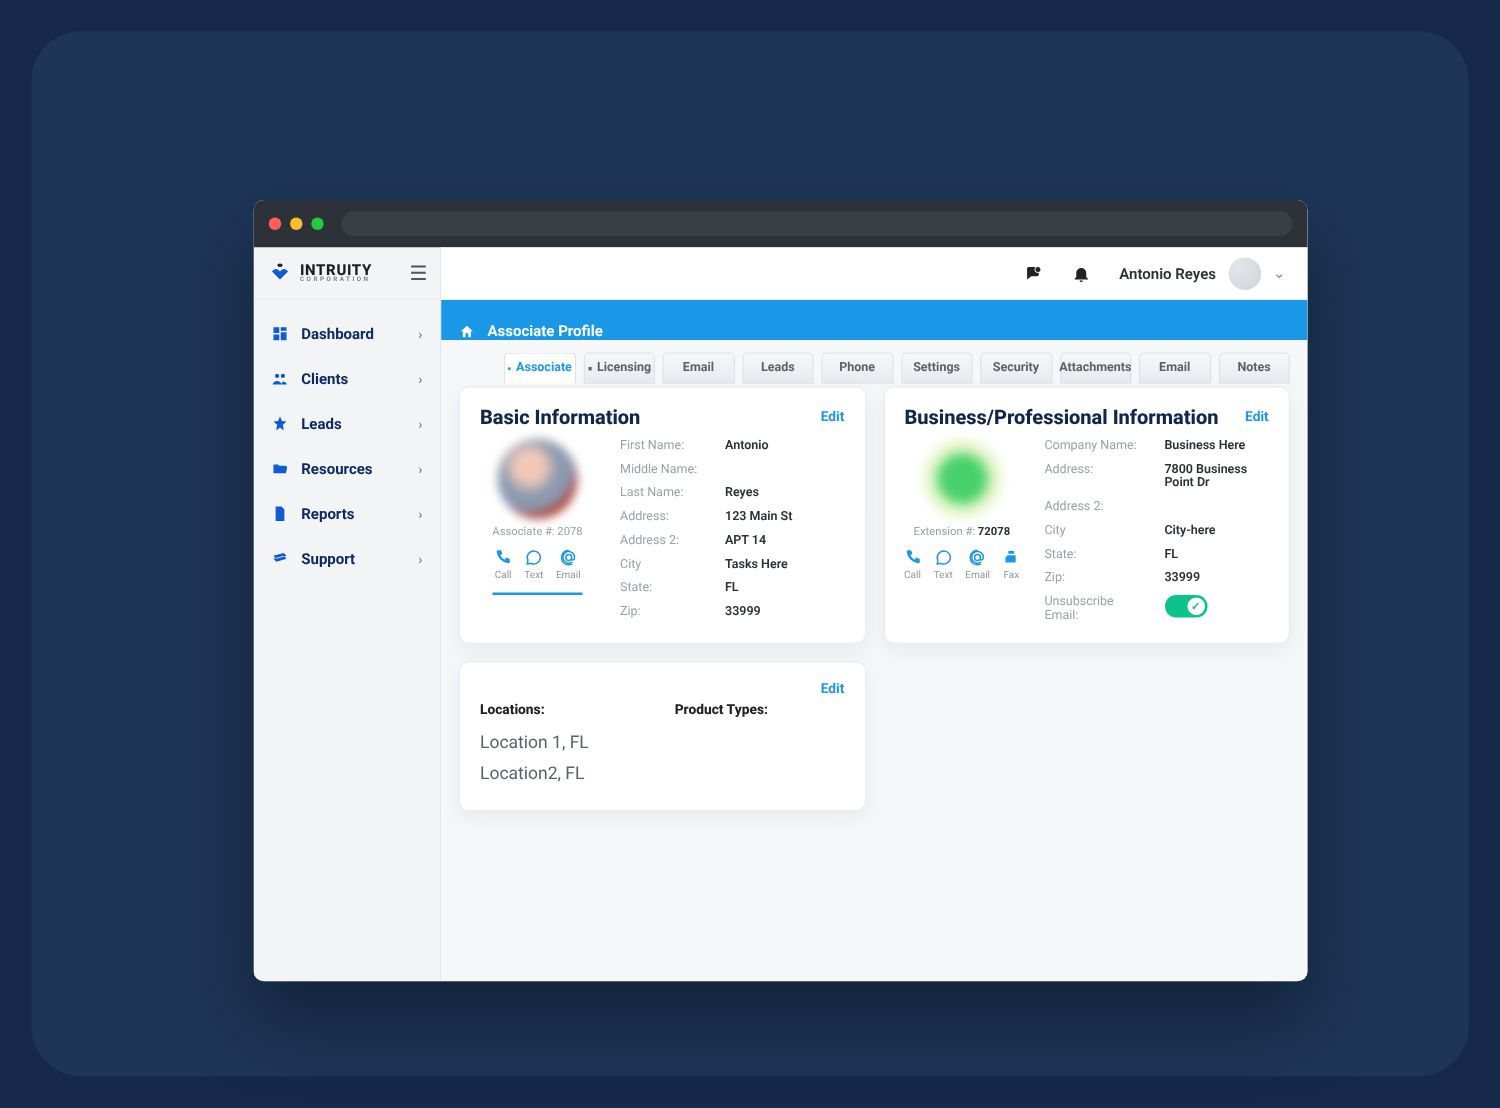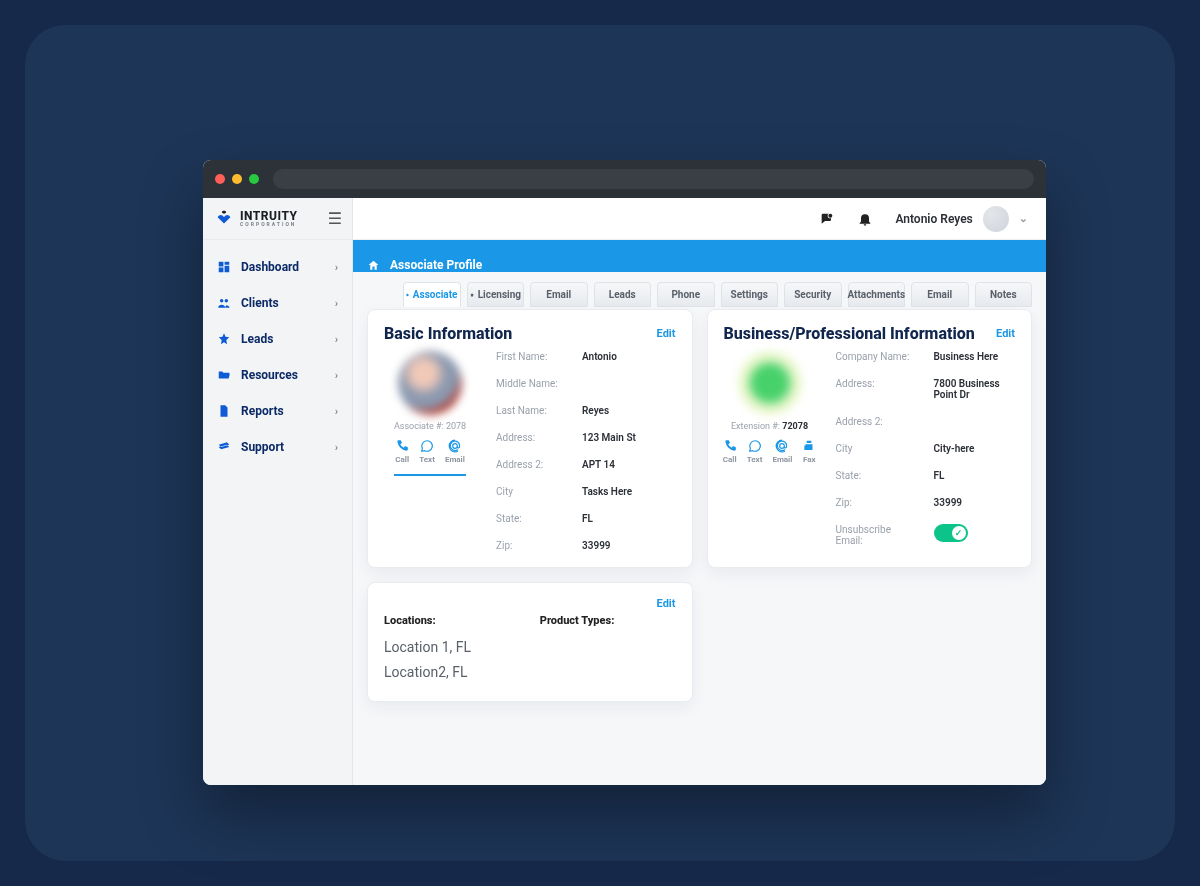--- a/index.html
+++ b/index.html
@@ -44,23 +44,23 @@
   .card-hd .edit{margin-left:auto;color:#1a97e6;font-size:11px;font-weight:700;cursor:pointer;}
   .basic-body{display:flex;gap:20px;margin-top:8px;}
   .left{width:92px;text-align:center;}
   .pphoto{width:64px;height:64px;border-radius:50%;margin:0 auto 6px;filter:blur(4px);}
   .pphoto.a{background:radial-gradient(circle at 40% 35%,#f2c9b8 0 20%,#8b99b0 40% 60%,#b23a2e 70% 100%);}
   .pphoto.b{background:radial-gradient(circle at 50% 50%,#47d16b 0 35%,#eaf7cc 55% 70%,transparent 72%);}
   .assoc{font-size:9px;color:#9aa1ab;}
   .contact{margin-top:8px;display:flex;gap:10px;justify-content:center;}
   .cicon{display:flex;flex-direction:column;align-items:center;gap:2px;color:#1a97e6;cursor:pointer;}
   .cicon svg{width:14px;height:14px;}
-  .cicon span{font-size:8px;color:#8f96a0;font-weight:bold;}
+  .cicon span{font-size:8px;color:#8f96a0;}
   .underline{height:2px;background:#1a97e6;width:72px;margin:10px auto 0;}
-  .fields{flex:1;display:grid;grid-template-columns:70px 1fr;row-gap:8px;column-gap:14px;font-size:10px;gap:16px;}
+  .fields{flex:1;display:grid;grid-template-columns:70px 1fr;row-gap:8px;column-gap:14px;font-size:10px;}
   .fields .lab{color:#9aa1ab;}
   .fields .val{color:#2b2f36;font-weight:600;}
   .biz .fields{grid-template-columns:82px 1fr;}
   .toggle{position:relative;width:34px;height:18px;border-radius:10px;background:#0cc38a;display:inline-flex;align-items:center;justify-content:flex-end;padding:2px;}
   .toggle .knob{width:14px;height:14px;border-radius:50%;background:#fff;display:flex;align-items:center;justify-content:center;color:#0cc38a;font-size:9px;}
   .locCard{grid-column:1 / span 1;}
   .locCard .edit{display:block;text-align:right;color:#1a97e6;font-size:11px;font-weight:700;cursor:pointer;}
   .locCols{display:grid;grid-template-columns:1fr 1fr;gap:20px;margin-top:4px;}
   .locCols h4{font-size:11px;font-weight:800;color:#222;margin-bottom:8px;}
   .loclist{font-size:14px;color:#5a616b;line-height:1.8;}

